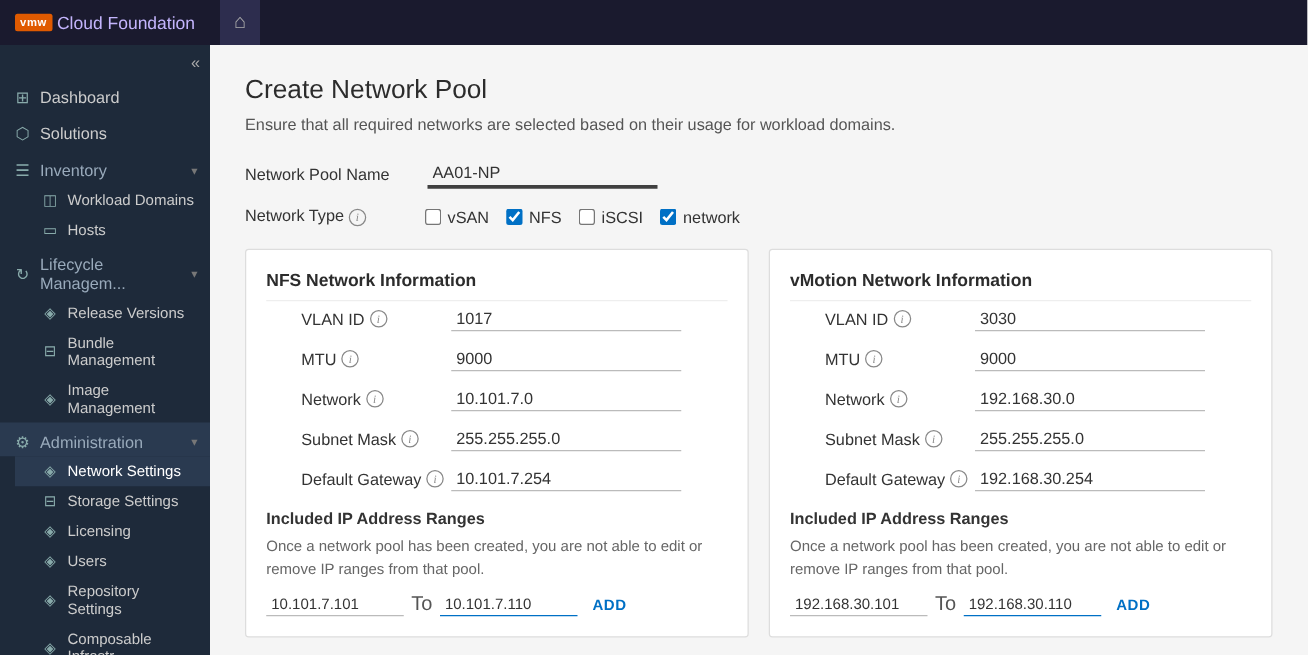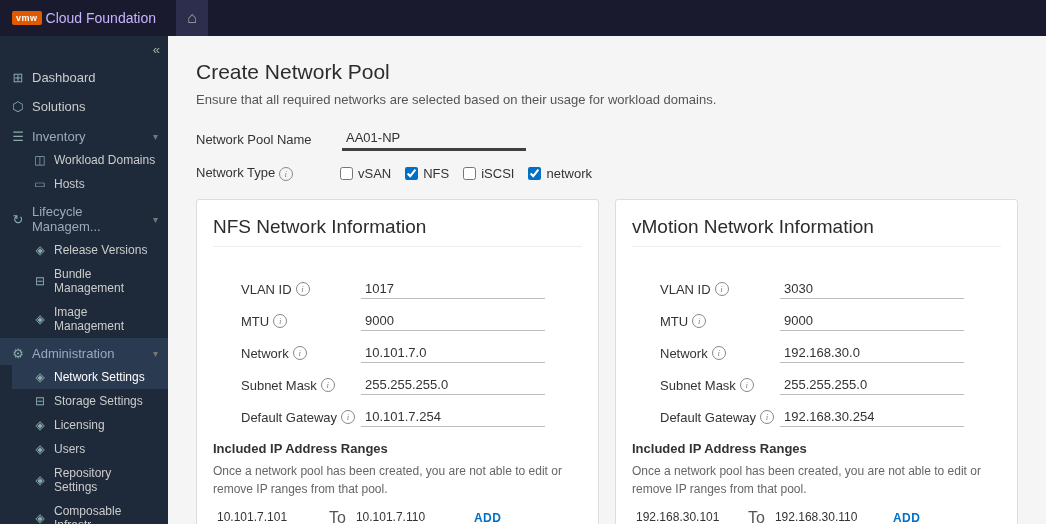--- a/index.html
+++ b/index.html
@@ -175,24 +175,24 @@
       gap: 16px;
     }
     .network-panel {
       flex: 1;
       background: white;
       border: 1px solid #ddd;
       border-radius: 3px;
       padding: 16px;
     }
     .panel-title {
-      font-size: 19px;
-      font-weight: 400;
+      font-size: 14px;
+      font-weight: 700;
       color: #2c2c2c;
-      margin-bottom: 32px;
+      margin-bottom: 4px;
       border-bottom: 1px solid #eee;
       padding-bottom: 8px;
     }
     .field-row {
       display: flex;
       align-items: center;
       margin-bottom: 12px;
     }
     .field-label {
       font-size: 13px;

